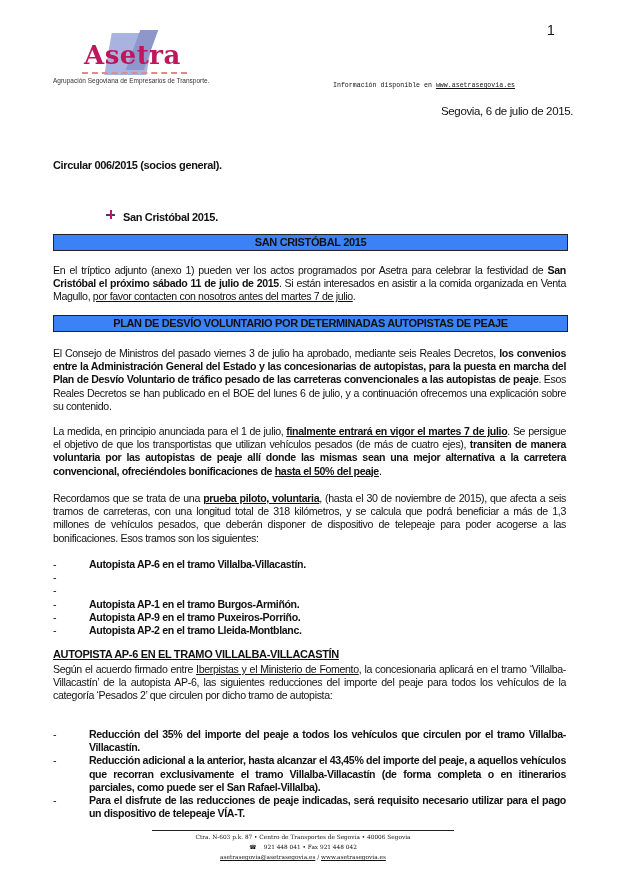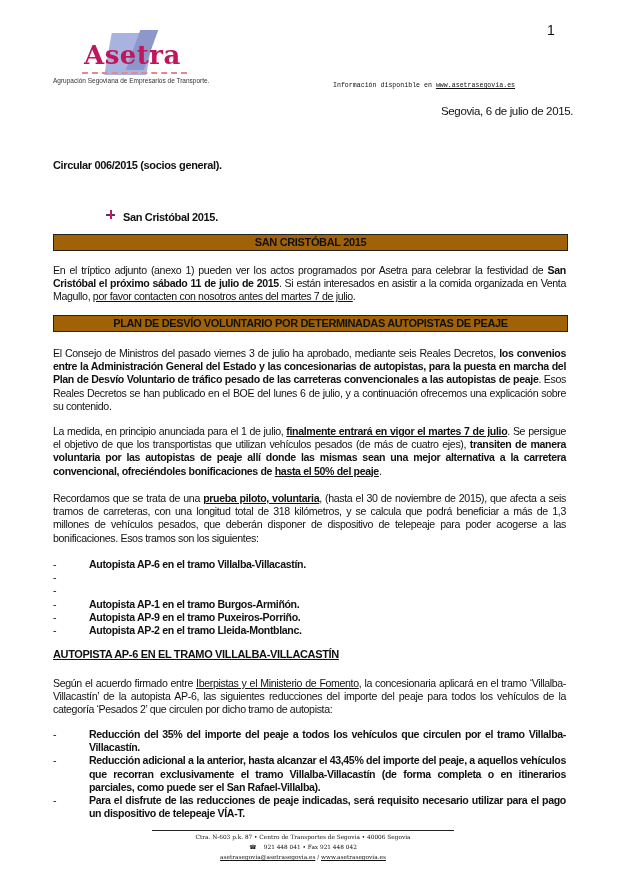--- a/index.html
+++ b/index.html
@@ -15,21 +15,21 @@
   .logo-tagline { position:absolute; left:5px; top:47px; font-size:6.5px; color:#333; white-space:nowrap; }
   .info { left:333px; top:82px; font-family:"Liberation Mono", monospace; font-size:6.6px; white-space:nowrap; }
   .info a { color:#111; text-decoration:underline; }
   .date { left:441px; top:105px; font-size:11.5px; }
   .circular { left:53px; top:159px; font-size:11px; font-weight:bold; }
   .toc { left:106px; top:181px; font-size:11px; font-weight:bold; line-height:14px; }
   .toc-item { display:flex; align-items:flex-start;margin-top:29px; }
   .bullet-icon { display:inline-block; width:9px; height:9px; margin-right:8px; position:relative; }
   .bullet-icon::before { content:""; position:absolute; left:0; top:4px; width:9px; height:2px; background:#5c2b8a; }
   .bullet-icon::after { content:""; position:absolute; left:4px; top:0; width:2px; height:9px; background:#c2185b; }
-  .section-box { left:53px; width:513px; height:15px; background:#a16207; border:1px solid #222; font-size:11px; font-weight:bold; text-align:center; line-height:15px; }
+  .section-box { left:53px; width:513px; height:15px; background:#3b82f6; border:1px solid #222; font-size:11px; font-weight:bold; text-align:center; line-height:15px; }
   .para { left:53px; width:513px; font-size:10.6px; line-height:13.2px; text-align:justify; }
   .para b { font-weight:bold; }
   .para u { text-decoration:underline; }
   .list { left:53px; width:513px; font-size:10.6px; line-height:13.2px; font-weight:bold; }
   .li { display:flex; }
   .dash { width:36px; flex:none; font-weight:normal; }
   .subhead { left:53px; top:648px; font-size:11px; font-weight:bold; text-decoration:underline; }
   .footer-line { left:152px; top:830px; width:302px; height:0; border-top:1px solid #222; }
   .footer { left:152px; top:832px; width:302px; font-family:"DejaVu Serif", serif; font-size:5.8px; text-align:center; line-height:10px; color:#111; }
   .footer a { color:#111; text-decoration:underline; }
@@ -103,21 +103,21 @@
       <span>Autopista AP-9 en el tramo Puxeiros-Porriño.</span>
     </div>
   <div class="li">
       <span class="dash">-</span>
       <span>Autopista AP-2 en el tramo Lleida-Montblanc.</span>
     </div>
 </div>
 
 <div class="abs subhead narrow">AUTOPISTA AP-6 EN EL TRAMO VILLALBA-VILLACASTÍN</div>
 
-<div class="abs para narrow" style="top:677px;">
+<div class="abs para narrow" style="top:663px;">
   <span>Según el acuerdo firmado entre </span><u>Iberpistas y el Ministerio de Fomento</u><span>, la concesionaria aplicará en el tramo ‘Villalba-Villacastín’ de la autopista AP-6, las siguientes reducciones del importe del peaje para todos los vehículos de la categoría ‘Pesados 2’ que circulen por dicho tramo de autopista:</span>
 </div>
 
 <div class="abs list narrow" style="top:728px; text-align:justify;">
   <div class="li">
       <span class="dash">-</span>
       <span>Reducción del 35% del importe del peaje a todos los vehículos que circulen por el tramo Villalba-Villacastín.</span>
     </div>
   <div class="li">
       <span class="dash">-</span>

